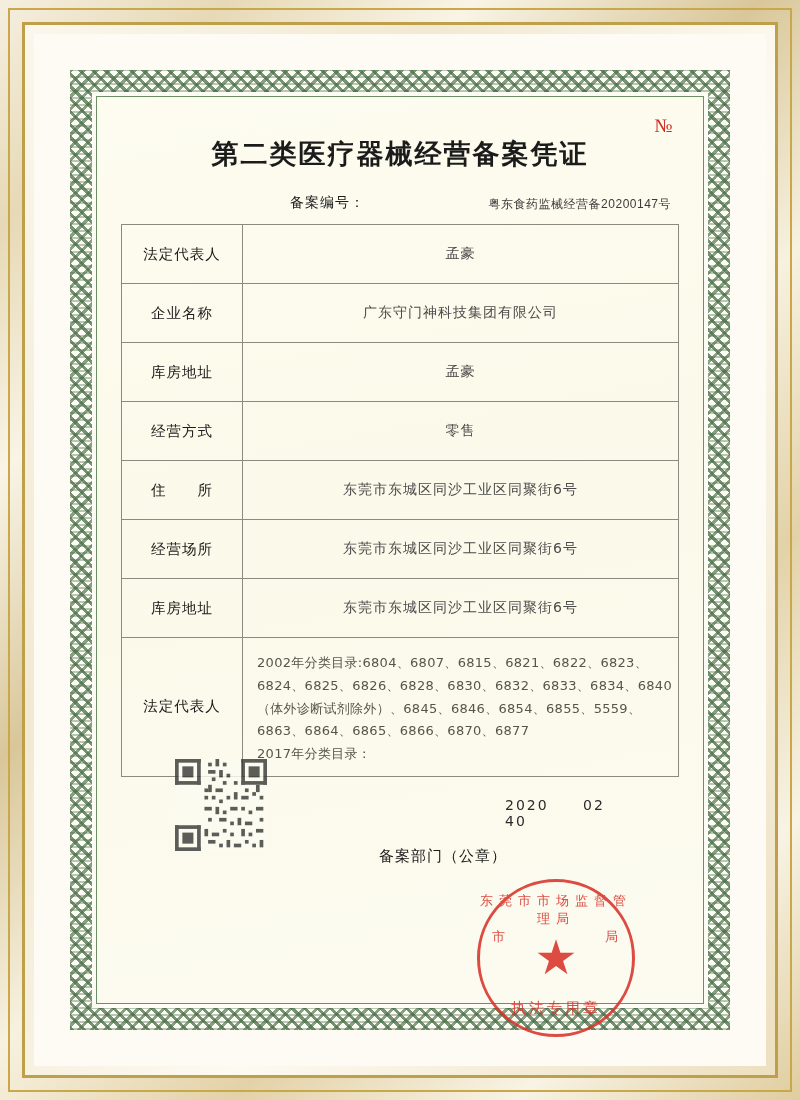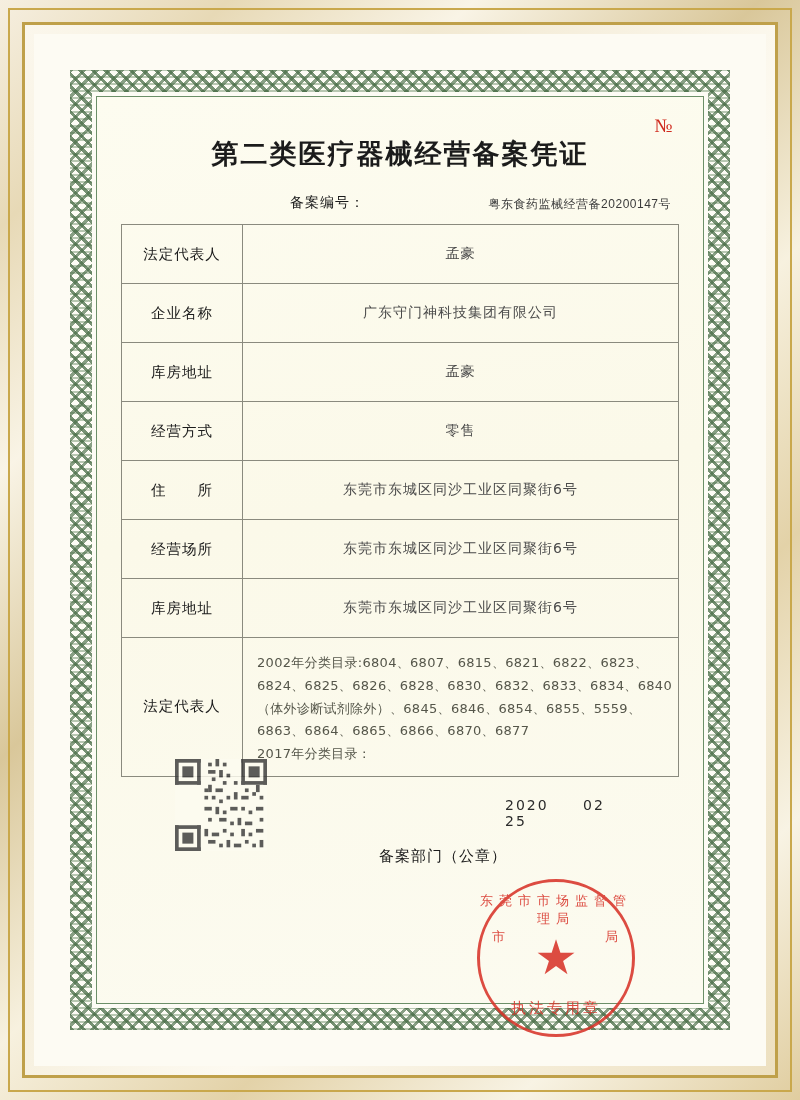--- a/index.html
+++ b/index.html
@@ -330,21 +330,21 @@
           </td>
         </tr>
       </tbody>
     </table>
 
     <div class="footer">
 
       <div class="issue-date">
         <span>2020</span>
         <span>02</span>
-        <span>25</span>
+        <span>40</span>
       </div>
 
       <div class="dept-row">备案部门（公章）</div>
 
 
       <div class="seal">
         <div class="seal-arc-top">东莞市市场监督管理局</div>
         <div class="seal-side-l">市</div>
         <div class="seal-side-r">局</div>
         <div class="seal-star">★</div>

